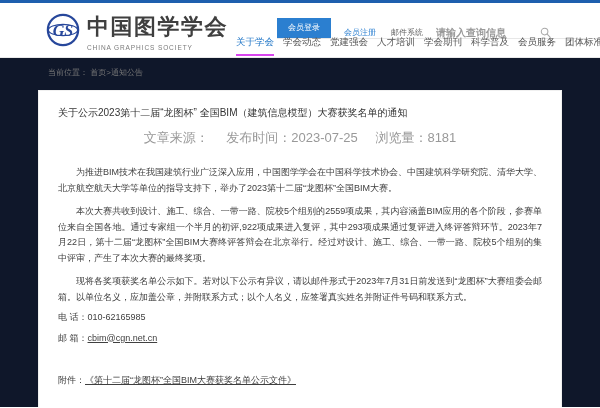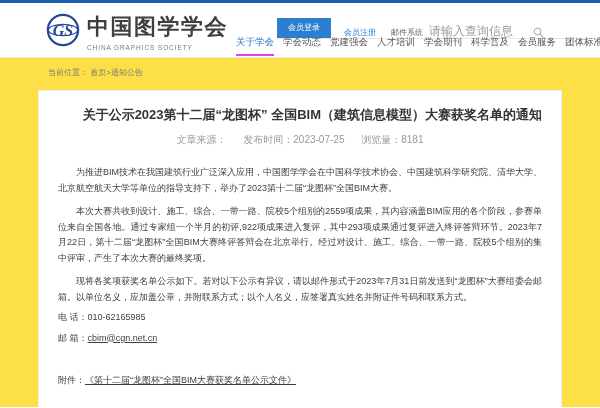--- a/index.html
+++ b/index.html
@@ -12,40 +12,40 @@
 
   .logo { position:absolute; left:46px; top:9px; display:flex; align-items:center; gap:7px; cursor:pointer; }
   .logo-cn { font-size:22px; font-weight:bold; color:#3f3f3f; letter-spacing:1.5px; }
   .logo-en { font-size:6.5px; color:#7a7a7a; letter-spacing:0.9px; margin-top:2px; }
 
   .utility { position:absolute; left:277px; top:16px; right:0; height:20px; display:flex;
              align-items:flex-end; border-bottom:1px solid #e7e7e7; font-size:8px; }
   .btn-login { background:#2b7fd0; color:#fff; height:20px; line-height:20px; padding:0 11px; cursor:pointer; }
   .btn-register { color:#2b7fd0; margin-left:13px; cursor:pointer; }
   .btn-mail { color:#666; margin-left:15px; cursor:pointer; }
-  .search-input { border:none; outline:none; margin-left:6px; width:100px; font-size:12px; color:#555;
-                  font-family:"Liberation Sans", sans-serif; background:transparent; }
+  .search-input { border:none; outline:none; margin-left:13px; width:100px; font-size:10px; color:#555;
+                  font-family:"Liberation Sans", sans-serif; background:transparent;font-weight:bold; }
   .search-input::placeholder { color:#9a9a9a; }
   .search-btn { margin-left:4px; display:flex; align-items:center; cursor:pointer; }
 
   .nav { position:absolute; left:236px; top:33px; display:flex; gap:9px; font-size:9.5px; color:#555; }
   .nav-item { padding-bottom:5px; cursor:pointer; white-space:nowrap; }
   .nav-item.active { color:#2478c8; border-bottom:2px solid #d946ef; }
 
-  .page-body { position:relative; height:349px; background:#fde047; }
+  .page-body { position:relative; height:349px; background:#0f172a; }
 
   .breadcrumb-row { padding:9px 0 0 48px; font-size:8px; color:#777; }
   .breadcrumb-row a { color:#777; text-decoration:none; cursor:pointer; }
 
   .card { position:absolute; left:38px; top:32px; width:524px; bottom:0; background:#fff;
           border:1px solid #f0f0f0; border-bottom:none; padding:0 19px; }
 
-  .title { margin-top:15px; text-align:right; font-size:13px; font-weight:bold; color:#333; }
+  .title { margin-top:15px; text-align:left; font-size:10px; font-weight:normal; color:#333; }
 
-  .meta { text-align:center; font-size:10px; color:#999; margin-top:9px; }
+  .meta { text-align:center; font-size:13px; color:#999; margin-top:9px; }
   .meta span.group { margin:0 7px; }
 
   .para { font-size:9px; color:#404040; line-height:15.5px; text-indent:2em;
           text-align:justify; margin-top:8px; }
   .para.first { margin-top:18px; }
 
   .contact { font-size:9px; color:#404040; line-height:15.5px; margin-top:5px; }
   .contact.phone { margin-top:5px; }
   .contact a { color:#404040; cursor:pointer; }
 

